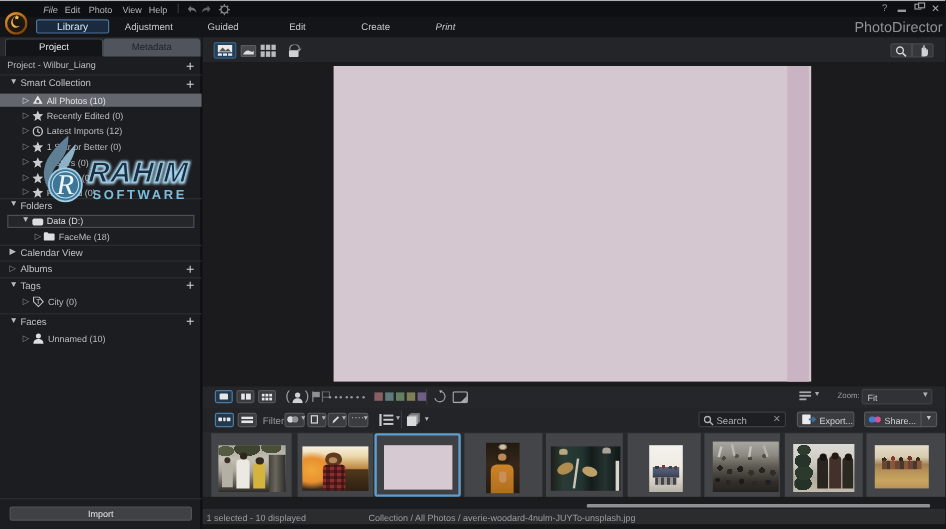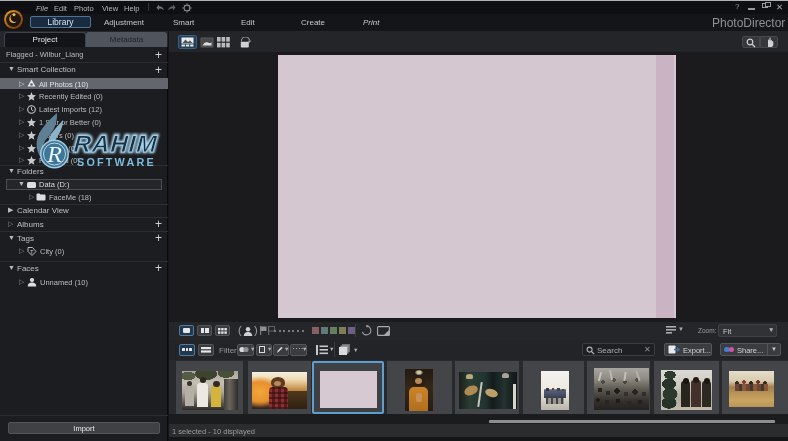--- a/index.html
+++ b/index.html
@@ -45,42 +45,42 @@
   <div class="txt" style="left:735px;top:2px;font-size:8px;color:#97999d;">?</div>
   <div class="abs" style="left:748px;top:8px;width:7px;height:1.5px;background:#97999d;"></div>
   <div class="abs" style="left:762px;top:3px;width:6px;height:5px;border:1px solid #97999d;"></div>
   <div class="abs" style="left:764.5px;top:1.5px;width:6px;height:5px;border:1px solid #97999d;background:#0e0f12;"></div>
   <div class="txt" style="left:776px;top:2px;font-size:8.5px;color:#a6a8ac;">✕</div>
 
   <div class="abs" style="left:0;top:14px;width:788px;height:17px;background:#141518;"></div>
   <div class="abs" style="left:30px;top:15.5px;width:61px;height:12.5px;background:#1b2b3f;border:1px solid #4d7397;border-radius:2px;"></div>
   <div class="txt" style="left:30px;top:17px;width:61px;text-align:center;font-size:8.5px;color:#d3e4f2;">Library</div>
   <div class="txt" style="left:104px;top:17.5px;font-size:8px;color:#c6c8cb;">Adjustment</div>
-  <div class="txt" style="left:173px;top:17.5px;font-size:8px;color:#c6c8cb;">Smart</div>
+  <div class="txt" style="left:173px;top:17.5px;font-size:8px;color:#c6c8cb;">Guided</div>
   <div class="txt" style="left:241px;top:17.5px;font-size:8px;color:#c6c8cb;">Edit</div>
   <div class="txt" style="left:301px;top:17.5px;font-size:8px;color:#c6c8cb;">Create</div>
   <div class="txt" style="left:363px;top:17.5px;font-size:8px;color:#c6c8cb;font-style:italic;">Print</div>
   <div class="txt" style="left:712px;top:15.5px;font-size:12px;color:#8e9195;">PhotoDirector</div>
 
   <div class="abs" style="left:3px;top:9px;width:21px;height:21px;border-radius:50%;background:radial-gradient(circle at 35% 30%, #e8a83c 0%, #c07820 40%, #7a4210 75%, #3a2008 100%);border:1px solid #1a0d04;z-index:30;"></div>
   <div class="abs" style="left:6px;top:12px;width:15px;height:15px;border-radius:50%;background:radial-gradient(circle at 60% 65%, #1a1410 0%, #241a10 60%, #5a3a14 100%);z-index:31;"></div>
   <svg class="abs" style="left:6px;top:11px;z-index:32;" width="16" height="16" viewBox="0 0 16 16">
       <path d="M8 2 C5 3 4 6 5 8.5 C6 10.5 8.5 11.5 10.5 10.5 C9 12.5 6 12.5 4.5 11 C3 9.5 2.8 6.5 4.5 4.5 C5.5 3 7 2.2 8 2 Z" fill="#e8b24a"></path>
       <path d="M10 3.5 l0.9 1.8 2 0.3 -1.45 1.4 0.35 2 -1.8 -0.95 -1.8 0.95 0.35 -2 -1.45 -1.4 2 -0.3 Z" fill="#f0c860" transform="translate(1,-1) scale(0.7)"></path>
     </svg>
 
   <div id="lp" class="abs" style="left:0;top:31px;width:168px;height:410px;background:#1c1d20;border-right:1px solid #0a0a0c;">
 
     <div class="abs" style="left:0;top:0;width:168px;height:16px;background:#26272a;"></div>
     <div class="abs" style="left:86px;top:0.5px;width:81px;height:15.5px;background:#50555d;border-radius:3px 3px 0 0;"></div>
     <div class="txt" style="left:86px;top:3.5px;width:81px;text-align:center;font-size:8px;color:#1e2126;">Metadata</div>
     <div class="abs" style="left:4px;top:0.5px;width:82px;height:15.5px;background:#121418;border:1px solid #3d444d;border-bottom:none;border-radius:3px 3px 0 0;"></div>
     <div class="txt" style="left:4px;top:3.5px;width:82px;text-align:center;font-size:8px;color:#e2e6eb;">Project</div>
 
-    <div class="txt" style="left:6px;top:19px;font-size:7.5px;color:#b9bcc0;">Flagged - Wilbur_Liang</div>
+    <div class="txt" style="left:6px;top:19px;font-size:7.5px;color:#b9bcc0;">Project - Wilbur_Liang</div>
     <div class="txt" style="left:155px;top:16.5px;font-size:12px;color:#d0d2d5;">+</div>
     <div class="abs" style="left:0;top:31px;width:168px;height:1px;background:#2c2d30;"></div>
 
     <div class="txt" style="left:8px;top:34px;font-size:7px;color:#b8babd;">▼</div>
     <div class="txt" style="left:17px;top:34px;font-size:8px;color:#bdc0c4;">Smart Collection</div>
     <div class="txt" style="left:155px;top:31.5px;font-size:12px;color:#d0d2d5;">+</div>
 
     <div class="abs" style="left:0;top:47px;width:168px;height:11px;background:#63676d;"></div>
     <div class="txt" style="left:19px;top:48.5px;font-size:7px;color:#d8dadc;">▷</div>
     <svg class="abs" style="left:27px;top:48px;" width="9" height="9" viewBox="0 0 9 9">
@@ -500,15 +500,16 @@
       radial-gradient(circle 2.5px at 22px 12px, #2e261c 75%, transparent 76%),
       radial-gradient(circle 2.5px at 29px 11px, #6e3426 75%, transparent 76%),
       radial-gradient(circle 2.5px at 36px 12px, #3a2e22 75%, transparent 76%),
       linear-gradient(180deg, #e4ddca 0%, #d8ccb0 28%, #a08050 45%, #b89458 62%, #caa560 82%, #b8935a 100%);"></div>
     <div class="abs" style="left:566px;top:353px;width:33px;height:7px;background:repeating-linear-gradient(90deg,#6e4434 0 4px,#423a2e 4px 7px,#8a5838 7px 11px);"></div>
 
     <div class="abs" style="left:320px;top:389px;width:286px;height:2.5px;background:#8d8f91;border-radius:1px;"></div>
 
     <div class="abs" style="left:0;top:393px;width:619px;height:13px;background:#2b2c2e;"></div>
     <div class="txt" style="left:3px;top:395.5px;font-size:7.5px;color:#9a9da1;">1 selected - 10 displayed</div>
+    <div class="txt" style="left:138px;top:395.5px;font-size:7.5px;color:#9a9da1;">Collection / All Photos / averie-woodard-4nulm-JUYTo-unsplash.jpg</div>
     <div class="abs" style="left:0;top:406px;width:619px;height:4px;background:#151618;"></div>
   </div>
 </div>
 
 </body></html>

